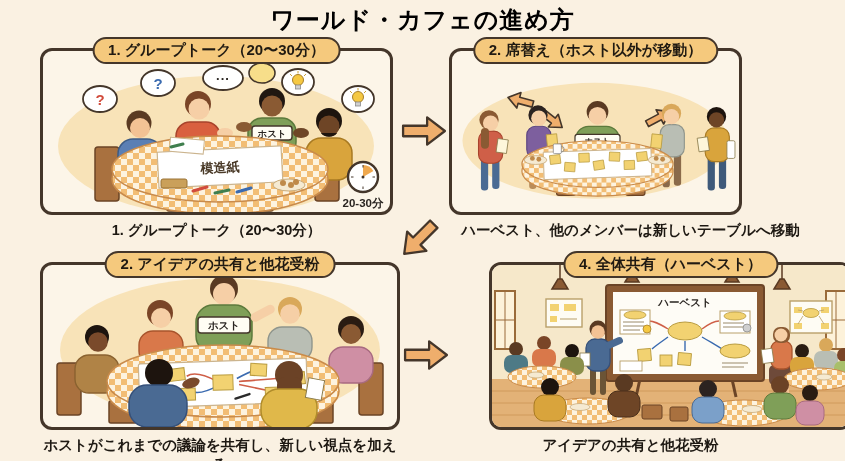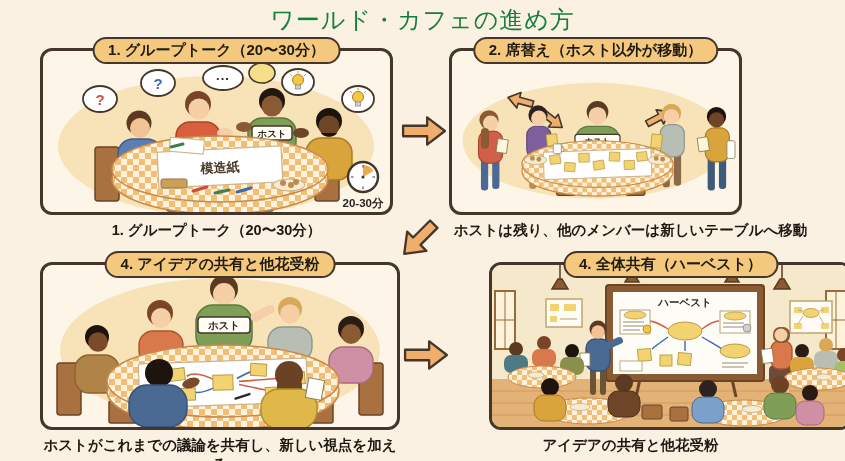--- a/index.html
+++ b/index.html
@@ -5,21 +5,21 @@
   html,body{margin:0;padding:0;}
   body{
     width:845px;height:461px;
     background:#faf1e2;
     font-family:"Liberation Sans",sans-serif;
     position:relative;overflow:hidden;
     color:#221c15;
   }
   .page-title{
     position:absolute;top:4px;left:0;width:845px;
-    text-align:center;font-size:24px;font-weight:400;color:#15803d;
+    text-align:center;font-size:24px;font-weight:700;color:#000000;
     letter-spacing:1px;
   }
   .panel{
     position:absolute;
     background:#fcf5e8;
     border:3px solid #44362a;
     border-radius:12px;
     box-sizing:border-box;
   }
   .pill{
@@ -264,24 +264,24 @@
       <ellipse cx="104" cy="116" rx="14" ry="5.5" fill="#f5ead2" stroke="#c9ab7a"></ellipse>
       <circle cx="100" cy="114" r="3" fill="#bf8a4a"></circle>
           <circle cx="108" cy="115" r="3" fill="#bf8a4a"></circle>
       <ellipse cx="258" cy="116" rx="14" ry="5.5" fill="#f5ead2" stroke="#c9ab7a"></ellipse>
       <circle cx="254" cy="114" r="3" fill="#bf8a4a"></circle>
           <circle cx="262" cy="115" r="3" fill="#bf8a4a"></circle>
     </g>
   </svg>
   </div>
 </section>
-<div class="caption" style="left:449px;top:221px;width:363px;">ホストは残り、他のメンバーは新しいテーブルへ移動</div>
+<div class="caption" style="left:449px;top:221px;width:363px;">ハーベスト、他のメンバーは新しいテーブルへ移動</div>
 
 <section class="panel" style="left:40px;top:262px;width:360px;height:168px;">
-  <div class="pill"><span>4. アイデアの共有と他花受粉</span></div>
+  <div class="pill"><span>2. アイデアの共有と他花受粉</span></div>
   <div class="art">
   <svg viewBox="0 0 354 162">
     <defs>
       <pattern id="ging3" width="12" height="12" patternUnits="userSpaceOnUse">
         <rect width="12" height="12" fill="#fdf3df"></rect>
         <rect width="6" height="6" fill="#f2bd74"></rect>
             <rect x="6" y="6" width="6" height="6" fill="#f2bd74"></rect>
       </pattern>
     </defs>
     <ellipse cx="177" cy="85" rx="160" ry="72" fill="#f8e3b8"></ellipse>

